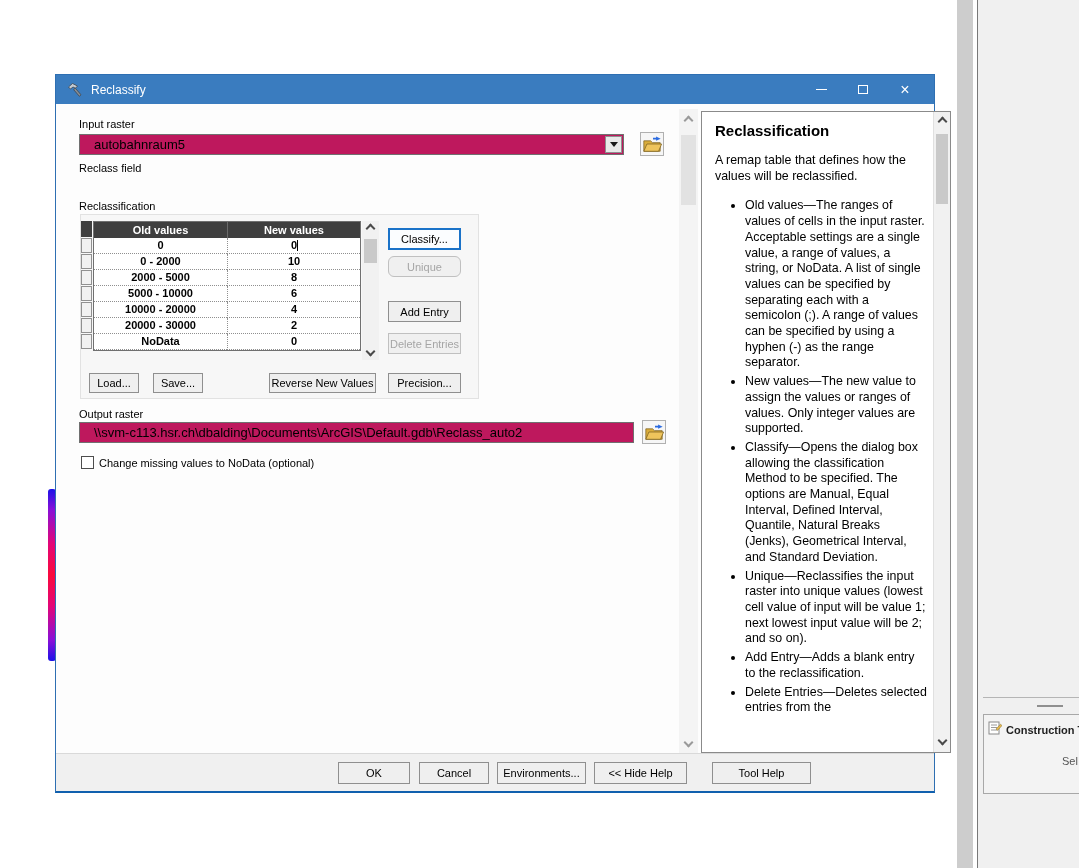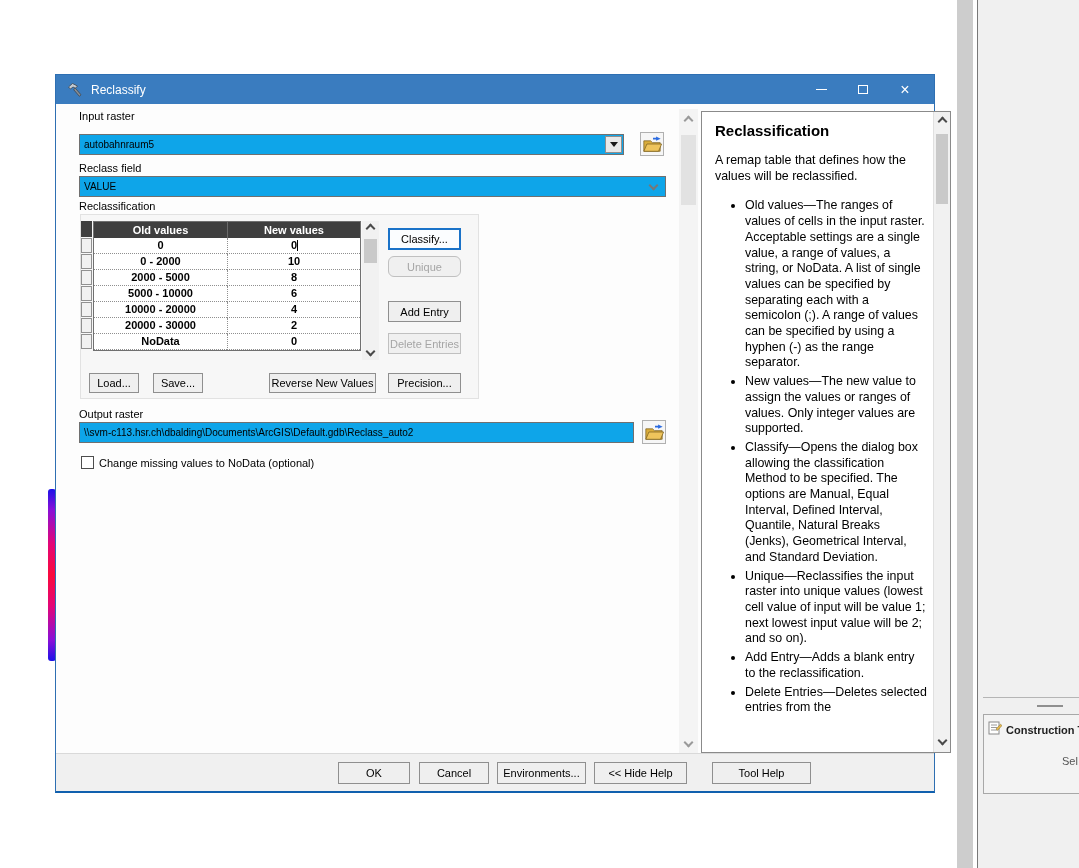--- a/index.html
+++ b/index.html
@@ -32,22 +32,22 @@
   .titlebar-icon { margin-left:11px; width:16px; height:16px; }
   .titlebar-text { margin-left:8px; color:#fff; font-size:12px; }
   .win-btns { position:absolute; right:8px; top:0; height:29px; display:flex; }
   .win-btn { width:42px; height:29px; display:flex; align-items:center; justify-content:center; }
   .min-glyph { width:11px; height:1px; background:#fff; }
   .max-glyph { width:10px; height:9px; border:1px solid #fff; }
   .close-glyph { color:#fff; font-size:16px; line-height:16px; }
 
   .label { font-size:11px; color:#000; white-space:nowrap; }
 
-  .field { background:#0ea5e9; border:1px solid #707070; font-size:10px; color:#000;
-           display:flex; align-items:center; padding-left:4px; white-space:nowrap; overflow:hidden; }
+  .field { background:#be185d; border:1px solid #707070; font-size:13px; color:#000;
+           display:flex; align-items:center; padding-left:14px; white-space:nowrap; overflow:hidden; }
   .ddbtn { position:absolute; right:1px; top:1px; bottom:1px; width:17px; background:#e9e9e9;
            border:1px solid #8f8f8f; display:flex; align-items:center; justify-content:center; }
   .tri { width:0; height:0; border-left:4px solid transparent; border-right:4px solid transparent;
          border-top:5px solid #1a1a1a; }
   .chev { width:7px; height:7px; border-right:2px solid #9a9a9a; border-bottom:2px solid #9a9a9a;
           display:inline-block; }
   .chev.up   { transform:rotate(-135deg); }
   .chev.down { transform:rotate(45deg); }
   .chev.dark { border-color:#4a4a4a; }
   .chev.mid  { border-color:#777; }
@@ -142,40 +142,36 @@
       </div>
       <div class="win-btn">
         <span class="max-glyph"></span>
       </div>
       <div class="win-btn">
         <span class="close-glyph">×</span>
       </div>
     </div>
   </div>
 
-  <div class="abs label" style="left:23px; top:35px;">Input raster</div>
+  <div class="abs label" style="left:23px; top:43px;">Input raster</div>
   <div class="abs field" style="left:23px; top:59px; width:545px; height:21px;">
     <span>autobahnraum5</span>
     <div class="ddbtn">
       <span class="tri"></span>
     </div>
   </div>
   <div class="abs browse-btn" style="left:584px; top:57px;">
     <svg width="20" height="18" viewBox="0 0 22 19">
       <path d="M2 6 h7.5 l2 2 h8.5 v9.5 H2 z" fill="#d9ad3c" stroke="#7a5f1e" stroke-width="0.8"></path>
       <path d="M2 17.5 L5.4 9.5 H21.6 L18.2 17.5 Z" style="fill:var(--folder-yellow)" stroke="#7a5f1e" stroke-width="0.8"></path>
       <path d="M15.5 1.2 l5 2.4 -5 2.4 v-1.5 h-3.4 v-1.8 h3.4 z" fill="#2b6be0"></path>
     </svg>
   </div>
 
   <div class="abs label" style="left:23px; top:87px;">Reclass field</div>
-  <div class="abs field" style="left:23px; top:101px; width:587px; height:21px;">
-    <span>VALUE</span>
-    <span class="chev down mid" style="position:absolute; right:8px; top:5px;"></span>
-  </div>
 
   <div class="abs label" style="left:23px; top:125px;">Reclassification</div>
   <div class="abs group-panel" style="left:24px; top:139px; width:399px; height:185px;"></div>
 
   <div class="abs selcol" style="left:25px; top:146px;">
     <div class="selhead"></div>
 
       <div class="selcell"></div>
 
       <div class="selcell"></div>

